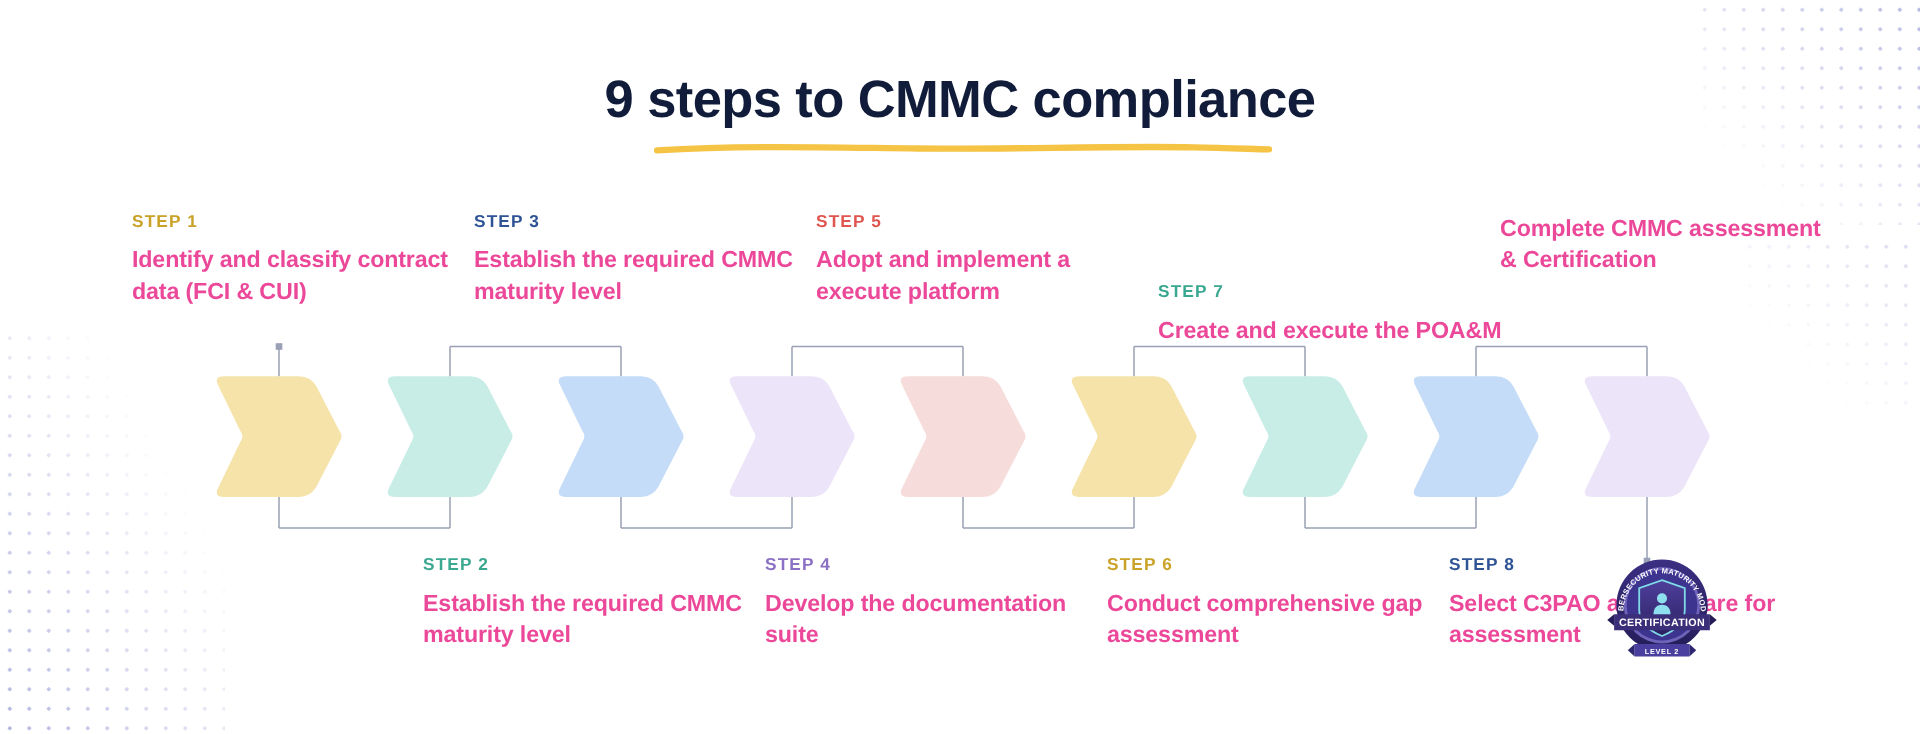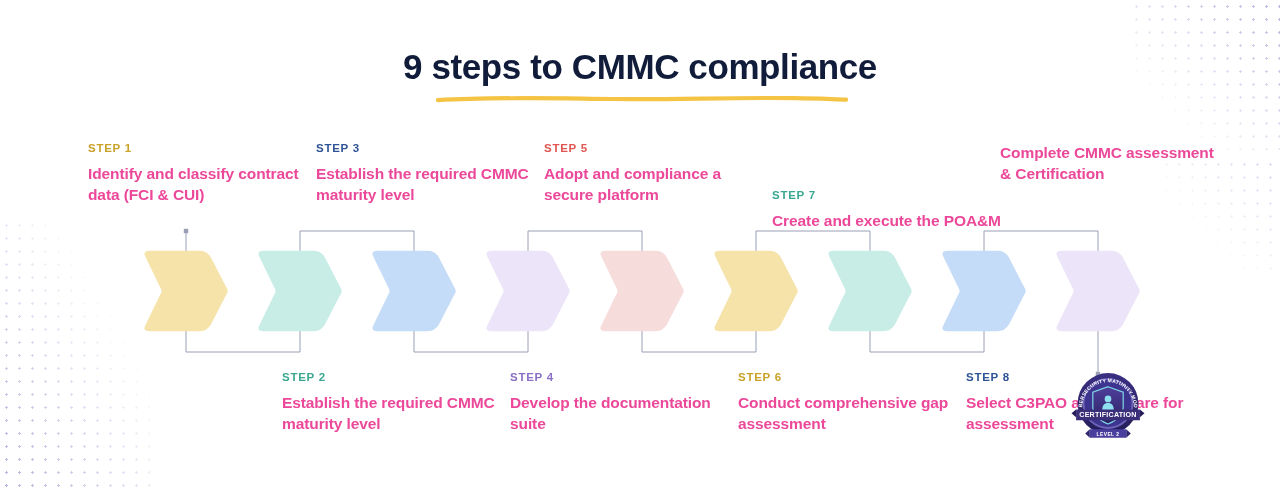--- a/index.html
+++ b/index.html
@@ -163,21 +163,21 @@
     </svg>
     <div class="step-card" style="left: 510px; top: 371px;">
       <div class="step-kicker" style="color: rgb(138, 111, 196);">STEP 4</div>
       <div class="step-title">Develop the documentation suite</div>
     </div>
     <svg class="chev" viewBox="0 0 96 92" style="left: 596px;">
       <path d="M10,4 L62,4 Q70,4 74,11 L90,42 Q93,46 90,50 L74,81 Q70,88 62,88 L10,88 Q2,88 6,81 L21,50 Q24,46 21,42 L6,11 Q2,4 10,4 Z" fill="#f7dcdc"></path>
     </svg>
     <div class="step-card" style="left: 544px; top: 142px;">
       <div class="step-kicker" style="color: rgb(224, 85, 79);">STEP 5</div>
-      <div class="step-title">Adopt and compliance a secure platform</div>
+      <div class="step-title">Adopt and implement a execute platform</div>
     </div>
     <svg class="chev" viewBox="0 0 96 92" style="left: 710px;">
       <path d="M10,4 L62,4 Q70,4 74,11 L90,42 Q93,46 90,50 L74,81 Q70,88 62,88 L10,88 Q2,88 6,81 L21,50 Q24,46 21,42 L6,11 Q2,4 10,4 Z" fill="#f6e3aa"></path>
     </svg>
     <div class="step-card" style="left: 738px; top: 371px;">
       <div class="step-kicker" style="color: rgb(201, 162, 39);">STEP 6</div>
       <div class="step-title">Conduct comprehensive gap assessment</div>
     </div>
     <svg class="chev" viewBox="0 0 96 92" style="left: 824px;">
       <path d="M10,4 L62,4 Q70,4 74,11 L90,42 Q93,46 90,50 L74,81 Q70,88 62,88 L10,88 Q2,88 6,81 L21,50 Q24,46 21,42 L6,11 Q2,4 10,4 Z" fill="#c8ede6"></path>

